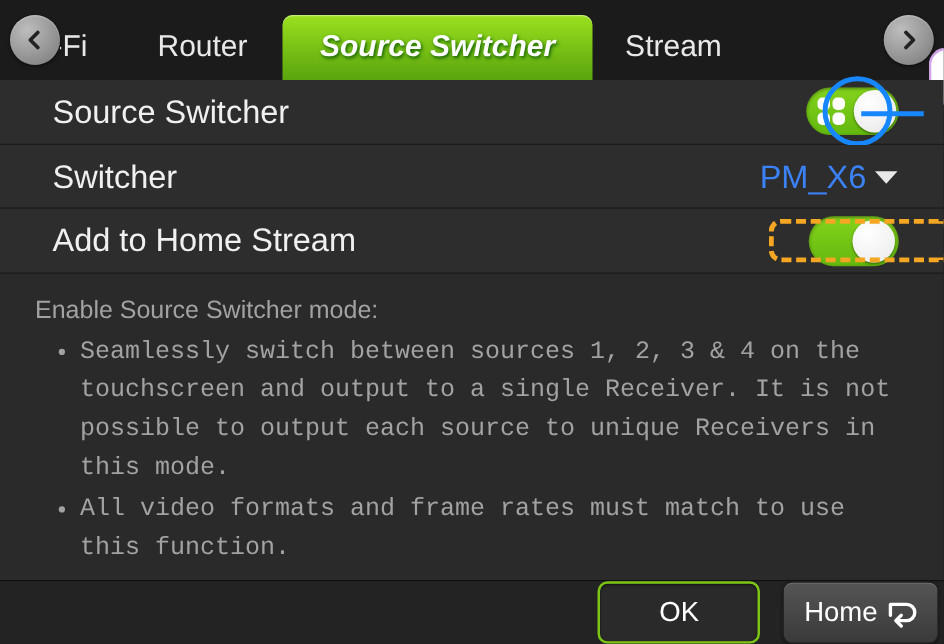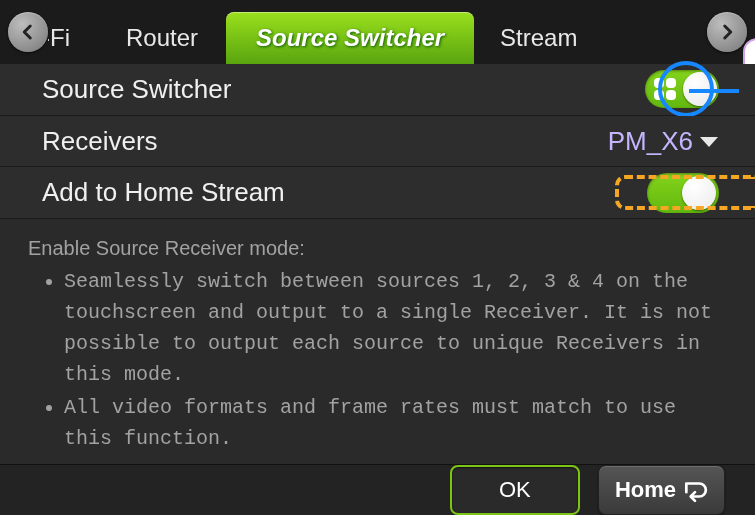--- a/index.html
+++ b/index.html
@@ -19,21 +19,21 @@
     background: linear-gradient(to bottom, #9be01e 0%, #7cc516 45%, #5aa40f 100%);
     color: #fff; font-style: italic; font-weight: bold;
     text-shadow: 1px 1px 3px rgba(0,80,0,.9);
     box-shadow: inset 0 1px 0 rgba(255,255,255,.4);
     padding: 0 30px;
   }
 
   
   .row { height: 76px; display: flex; align-items: center; padding: 0 36px 0 42px; border-bottom: 1px solid #1a1a1a; background: #2d2d2d; position: relative;}
   .row-label { color: #f0f0f0; font-size: 26px; flex: 1; }
-  .row-value { color: #c4b5fd; font-size: 26px; display: flex; align-items: center; gap: 6px; }
+  .row-value { color: #3b82f6; font-size: 26px; display: flex; align-items: center; gap: 6px; }
 
   
   .toggle-switcher { position: relative; width: 74px; height: 38px; border-radius: 19px; background: linear-gradient(to bottom,#84d31c,#63b80f); box-shadow: inset 0 1px 3px rgba(0,0,0,.4); display: flex; align-items: center; }
   .toggle-switcher .grid { position: absolute; left: 9px; top: 50%; transform: translateY(-50%); width: 22px; height: 22px; display: grid; grid-template: 1fr 1fr / 1fr 1fr; gap: 2px; }
   .toggle-switcher .grid span { background: #fff; border-radius: 4px; }
   .toggle-switcher .knob { position: absolute; right: 2px; top: 2px; width: 34px; height: 34px; border-radius: 50%; background: radial-gradient(circle at 35% 30%, #fff, #e6e6e6); box-shadow: 0 1px 2px rgba(0,0,0,.5);}
   .ring { position: absolute; right: 5px; top: 50%; transform: translateY(-50%); width: 56px; height: 56px; border-radius: 50%; border: 4px solid #1787ff; pointer-events: none;}
   .connector { position: absolute; right: -20px; top: 50%; height: 4px; width: 50px; background: #1787ff; }
   .bubble-stub { position: absolute; right: -14px; bottom: -20px; width: 26px; height: 46px; border-radius: 14px 0 0 14px; background: #fff; border: 2px solid #cfa3e6; border-right: none;}
 
@@ -44,24 +44,24 @@
   .dropdown-caret { display:inline-block; }
   .dropdown-caret svg { width: 20px; height: 14px; }
 
   
   .info { padding: 14px 28px 8px 28px; color: #a2a2a2; font-size: 20px; line-height: 1.55; background: #2a2a2a;}
   .info .lead { margin-bottom: 2px; }
   .info ul { list-style: disc; padding-left: 36px; font-family: Liberation Mono, monospace; }
   .info li { margin-bottom: 2px; }
 
   
-  .bottom-bar { margin-top: auto; height: 70px; background: #232323; display: flex; align-items: center; justify-content: flex-end; padding: 0 30px; gap: 18px; border-top: 1px solid #111;}
+  .bottom-bar { margin-top: auto; height: 70px; background: #232323; display: flex; align-items: center; justify-content: flex-end; padding: 0 4px; gap: 18px; border-top: 1px solid #111;}
   .btn { height: 50px; border-radius: 8px; display: flex; align-items: center; justify-content: center; font-size: 22px; cursor: pointer; padding: 0 24px; gap: 6px;}
   .btn-ok { width: 130px; border: 2px solid #7cc516; color: #fff; background: #2a2a2a; box-shadow: inset 0 1px 2px rgba(0,0,0,.6);}
-  .btn-home { background: linear-gradient(to bottom,#555,#3a3a3a); color: #fff; font-weight: bold; border: 1px solid #222; box-shadow: inset 0 1px 0 rgba(255,255,255,.15), 0 1px 2px rgba(0,0,0,.5); padding: 0 16px;}
+  .btn-home { background: linear-gradient(to bottom,#555,#3a3a3a); color: #fff; font-weight: normal; border: 1px solid #222; box-shadow: inset 0 1px 0 rgba(255,255,255,.15), 0 1px 2px rgba(0,0,0,.5); padding: 0 16px;}
   .btn-home svg { width: 26px; height: 26px; }
 </style>
 </head>
 <body>
 
 <div class="screen">
 
   <div class="tab-bar">
     <div class="tab-nav-btn">
       <svg viewBox="0 0 24 24">
@@ -93,41 +93,41 @@
             <span></span>
           </div>
         <div class="knob"></div>
       </div>
       <div class="ring"></div>
       <div class="connector"></div>
     </div>
   </div>
 
   <div class="row">
-    <div class="row-label">Receivers</div>
+    <div class="row-label">Switcher</div>
     <div class="row-value">
       <span>PM_X6</span>
       <span class="dropdown-caret">
         <svg viewBox="0 0 20 14">
             <path d="M1 1 L10 11 L19 1 Z" fill="#e8e8e8"></path>
           </svg>
       </span>
     </div>
   </div>
 
   <div class="row">
     <div class="row-label">Add to Home Stream</div>
     <div class="toggle-plain">
       <div class="knob"></div>
     </div>
     <div class="dashed-focus"></div>
   </div>
 
   <div class="info">
-    <div class="lead">Enable Source Receiver mode:</div>
+    <div class="lead">Enable Source Switcher mode:</div>
     <ul>
       <li>Seamlessly switch between sources 1, 2, 3 &amp; 4 on the touchscreen and output to a single Receiver.  It is not possible to output each source to unique Receivers in this mode.</li>
       <li>All video formats and frame rates must match to use this function.</li>
     </ul>
   </div>
 
   <div class="bottom-bar">
     <div class="btn btn-ok">
       <span>OK</span>
     </div>

